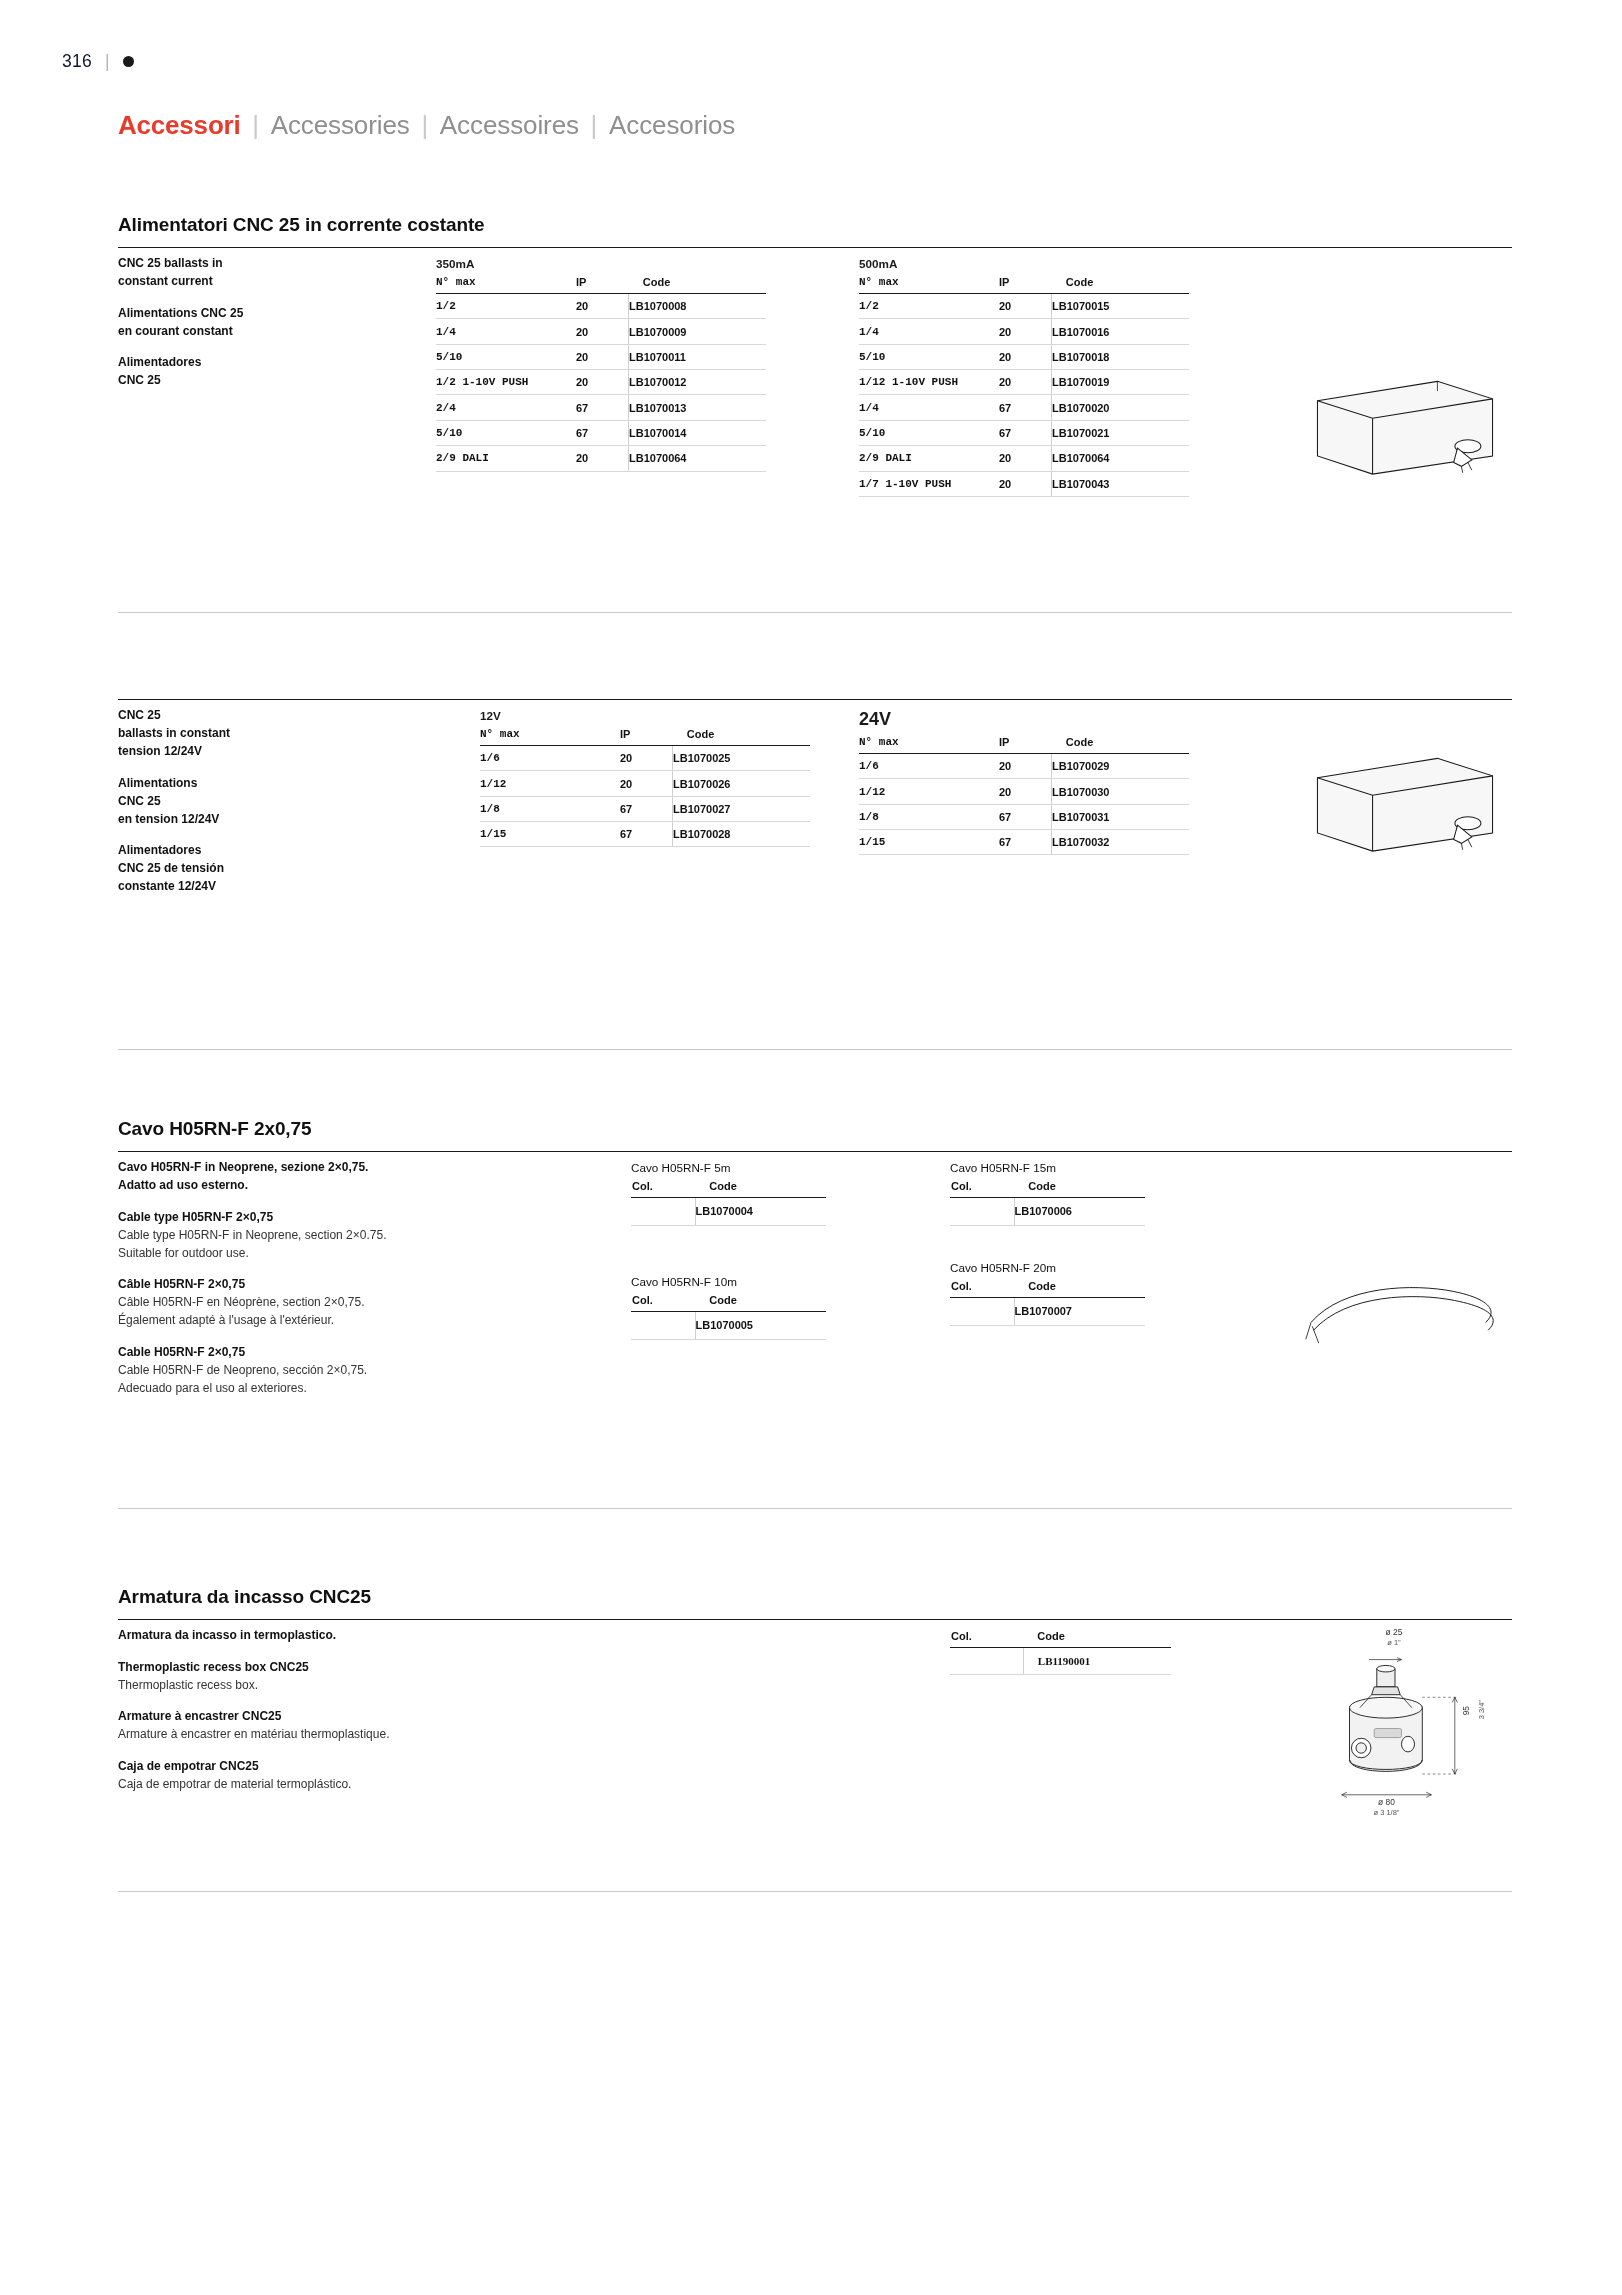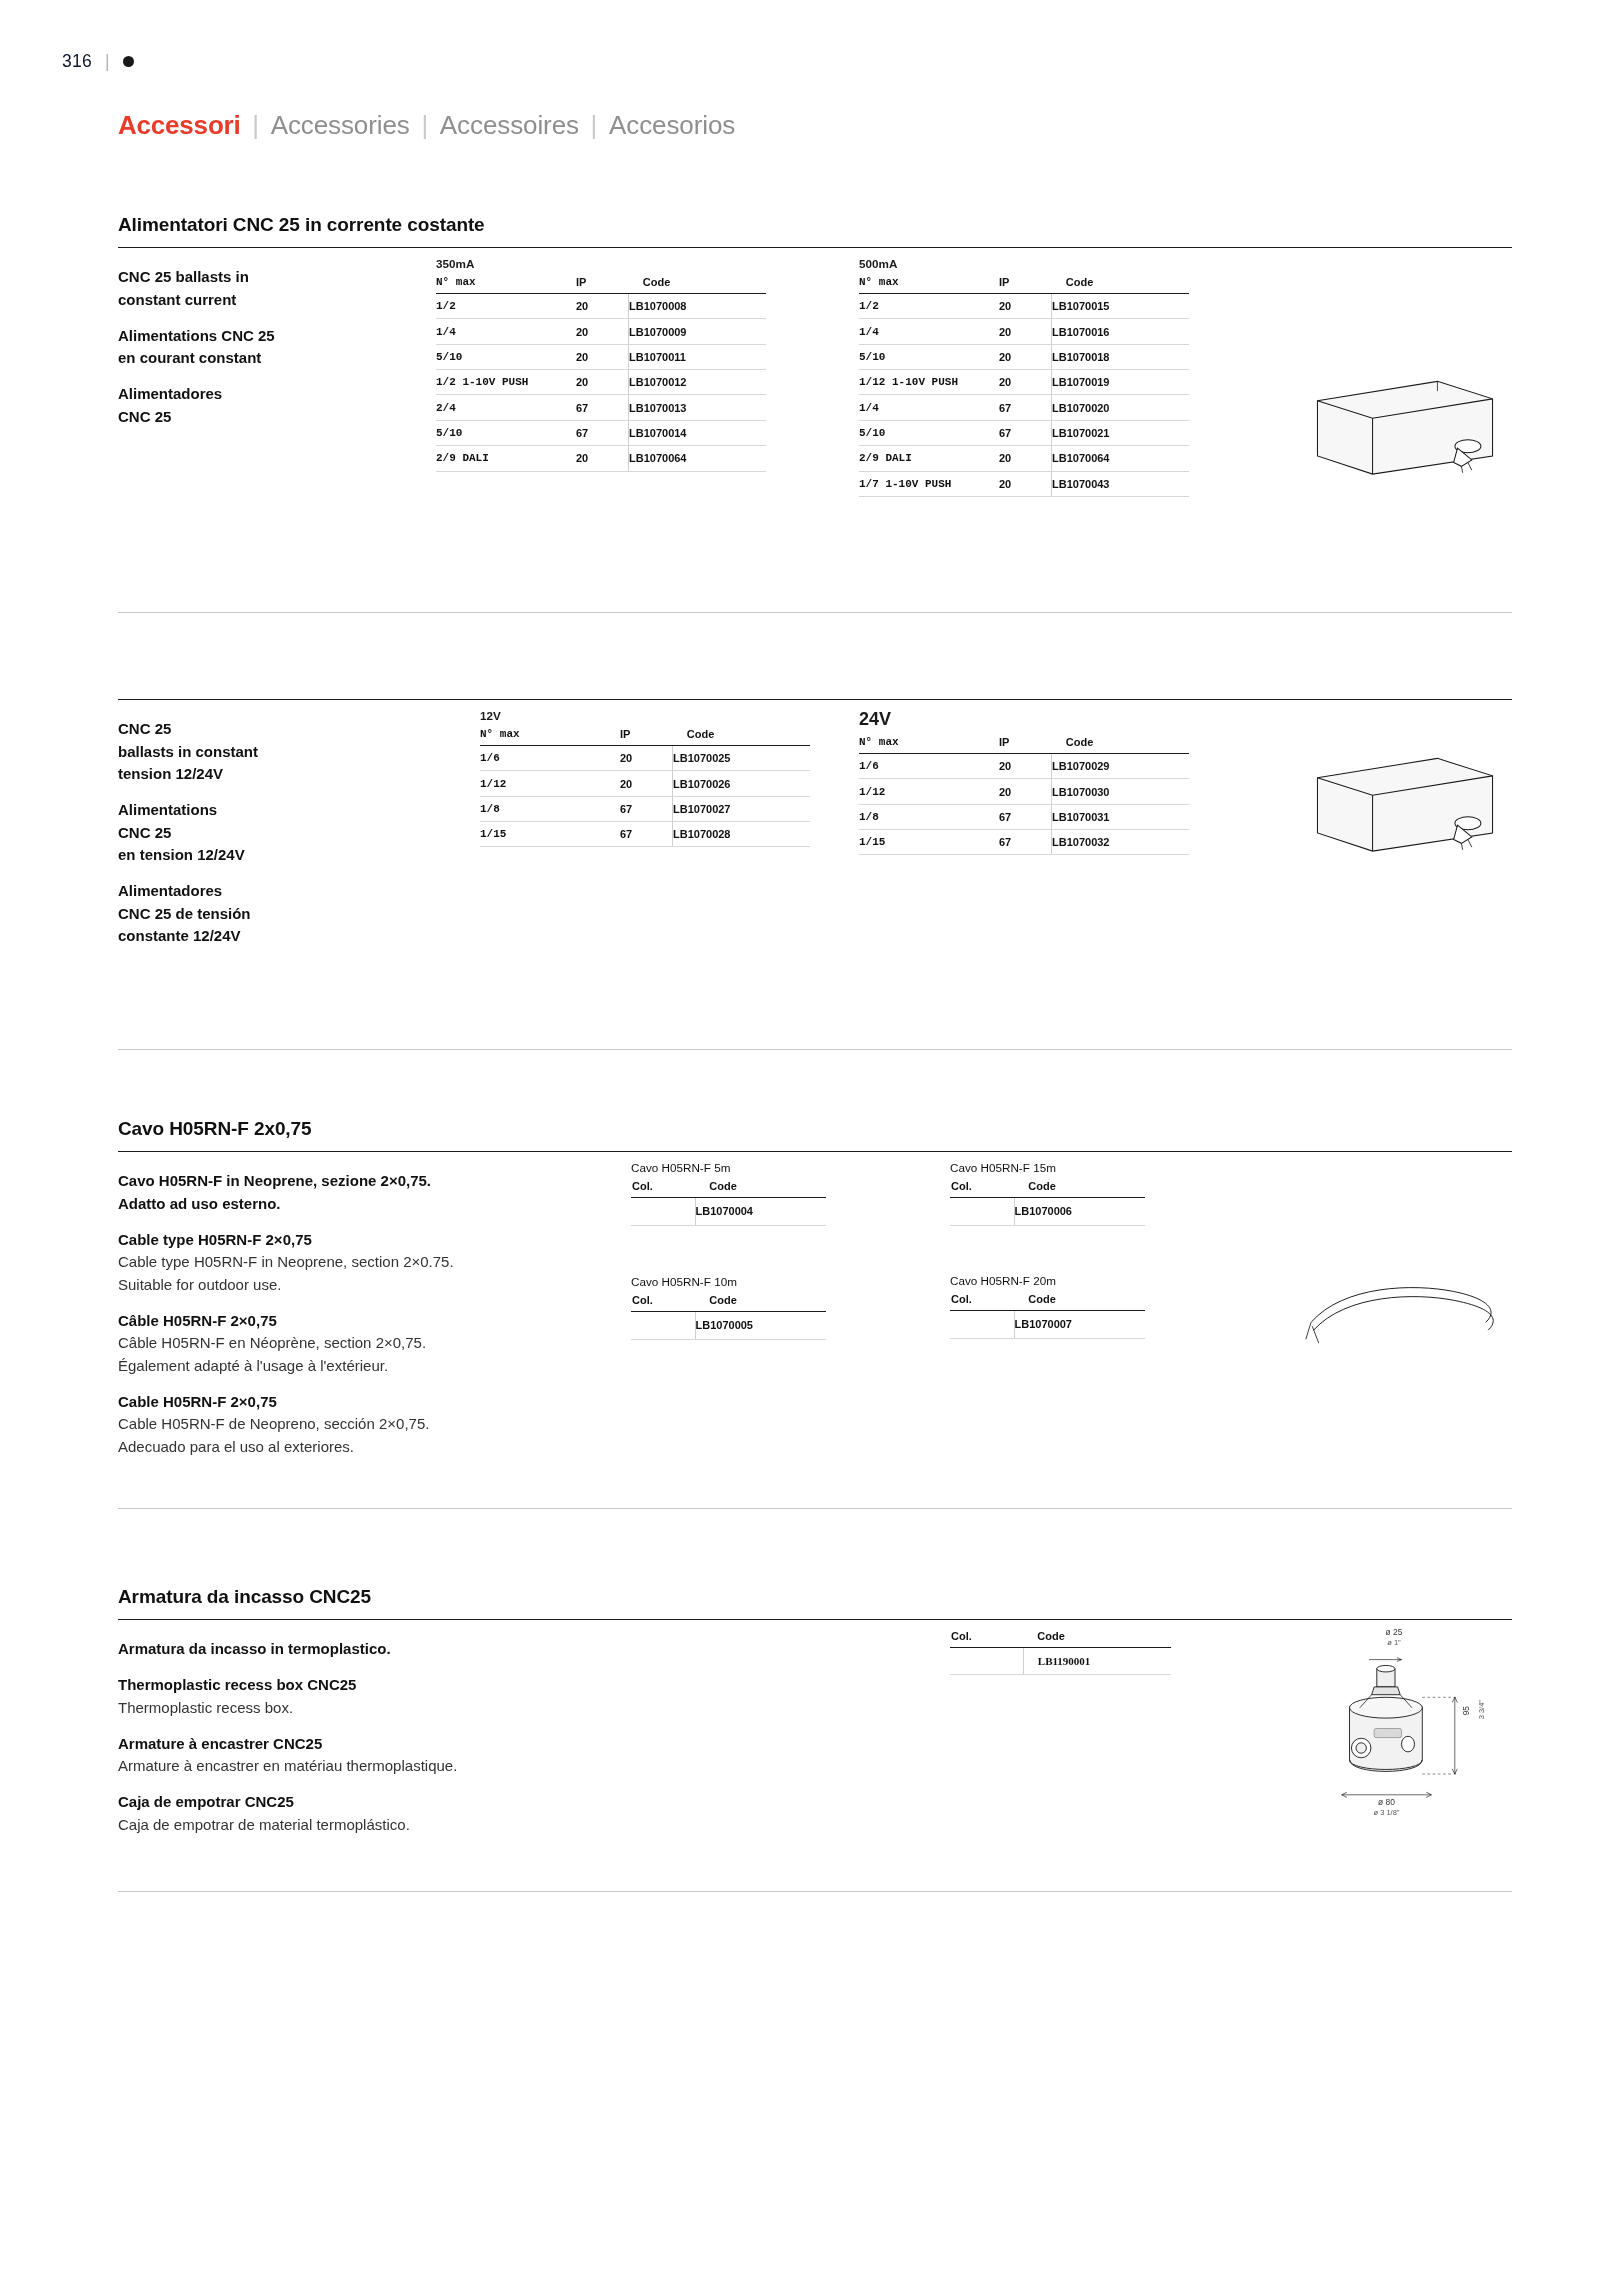--- a/index.html
+++ b/index.html
@@ -97,23 +97,23 @@
 
   .sec-body {
     position: relative;
     padding-top: 14.3px;
   }
 
   
   .desc-col {
     position: absolute;
     left: 0;
-    top: 18px;
+    top: 6px;
     width: 299px;
-    font-size: 15px;
+    font-size: 12px;
     line-height: 1.5;
   }
   .desc-block { margin-bottom: 13.6px; }
   .desc-b { font-weight: bold; color: #111; }
   .desc-n { font-weight: normal; color: #333; }
 
   
   .tbl {
     border-collapse: collapse;
     font-size: 11px;
@@ -534,21 +534,21 @@
             </thead>
           <tbody>
               <tr>
             <td class="cab-col1"></td>
             <td class="cab-col2">LB1070005</td>
           </tr>
             </tbody>
         </table>
       </div>
 
-      <div class="cab-col" style="left:832px; top:122px;">
+      <div class="cab-col" style="left:832px; top:109px;">
         <div class="cab-grp">Cavo H05RN-F 20m</div>
         <table class="cab-tbl">
           <thead>
               <tr>
             <th class="cab-col1">Col.</th>
             <th class="cab-col2">Code</th>
           </tr>
             </thead>
           <tbody>
               <tr>

